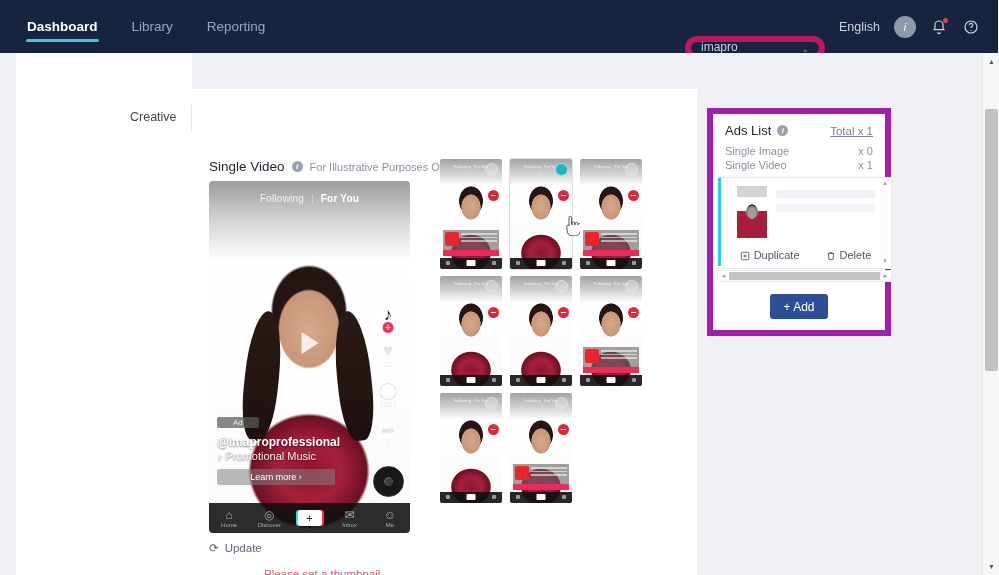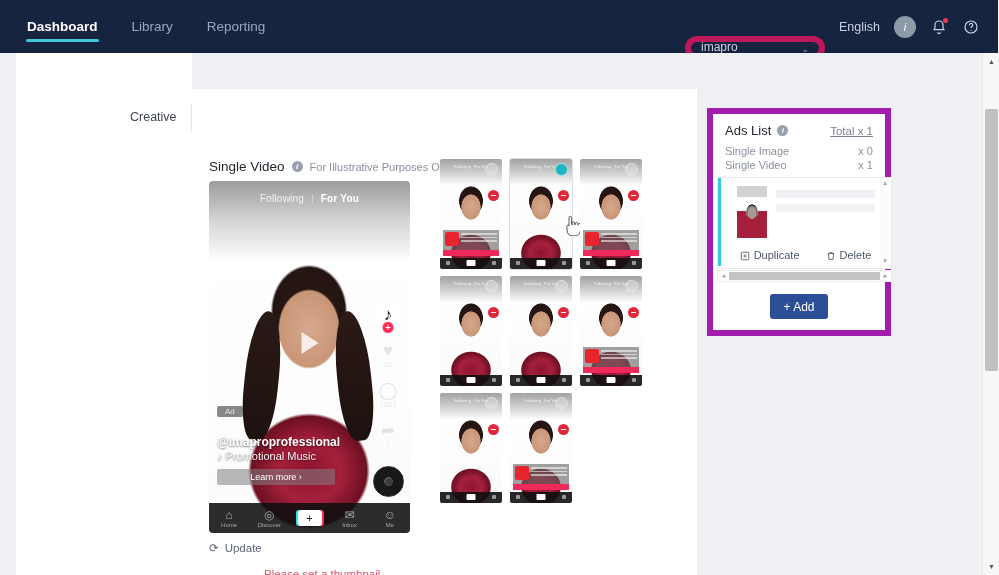--- a/index.html
+++ b/index.html
@@ -192,22 +192,22 @@
   .disc::after {
     content:""; position:absolute; left:50%; top:50%;
     transform:translate(-50%,-50%);
     width:7px;height:7px;border-radius:50%;
     background:#3c3c3c;
   }
   .caption { position: absolute; left: 8px; bottom: 48px; width: 140px; }
   .ad-badge {
     display: inline-block;
     background: rgba(90,90,90,.72); color: #e7e7e7;
-    font-size: 8px; padding: 1px 8px; border-radius: 2px;
-    margin-bottom: 12px;
+    font-size: 8px; padding: 1px 16px; border-radius: 2px;
+    margin-bottom: 1px;
   }
   .handle { font-size: 12px; color: #fff; font-weight: bold; text-shadow: 0 1px 2px rgba(0,0,0,.55); line-height: 14px; margin-top: 6px; }
   .music { font-size: 11px; color: #f4f4f4; text-shadow: 0 1px 2px rgba(0,0,0,.55); line-height: 14px; }
   .learn-more {
     margin-top: 6px;
     background: rgba(128,128,128,.55);
     color: #fff; font-size: 9px;
     text-align: center; padding: 3px 0;
     border-radius: 2px; width: 118px;
     cursor: pointer;

